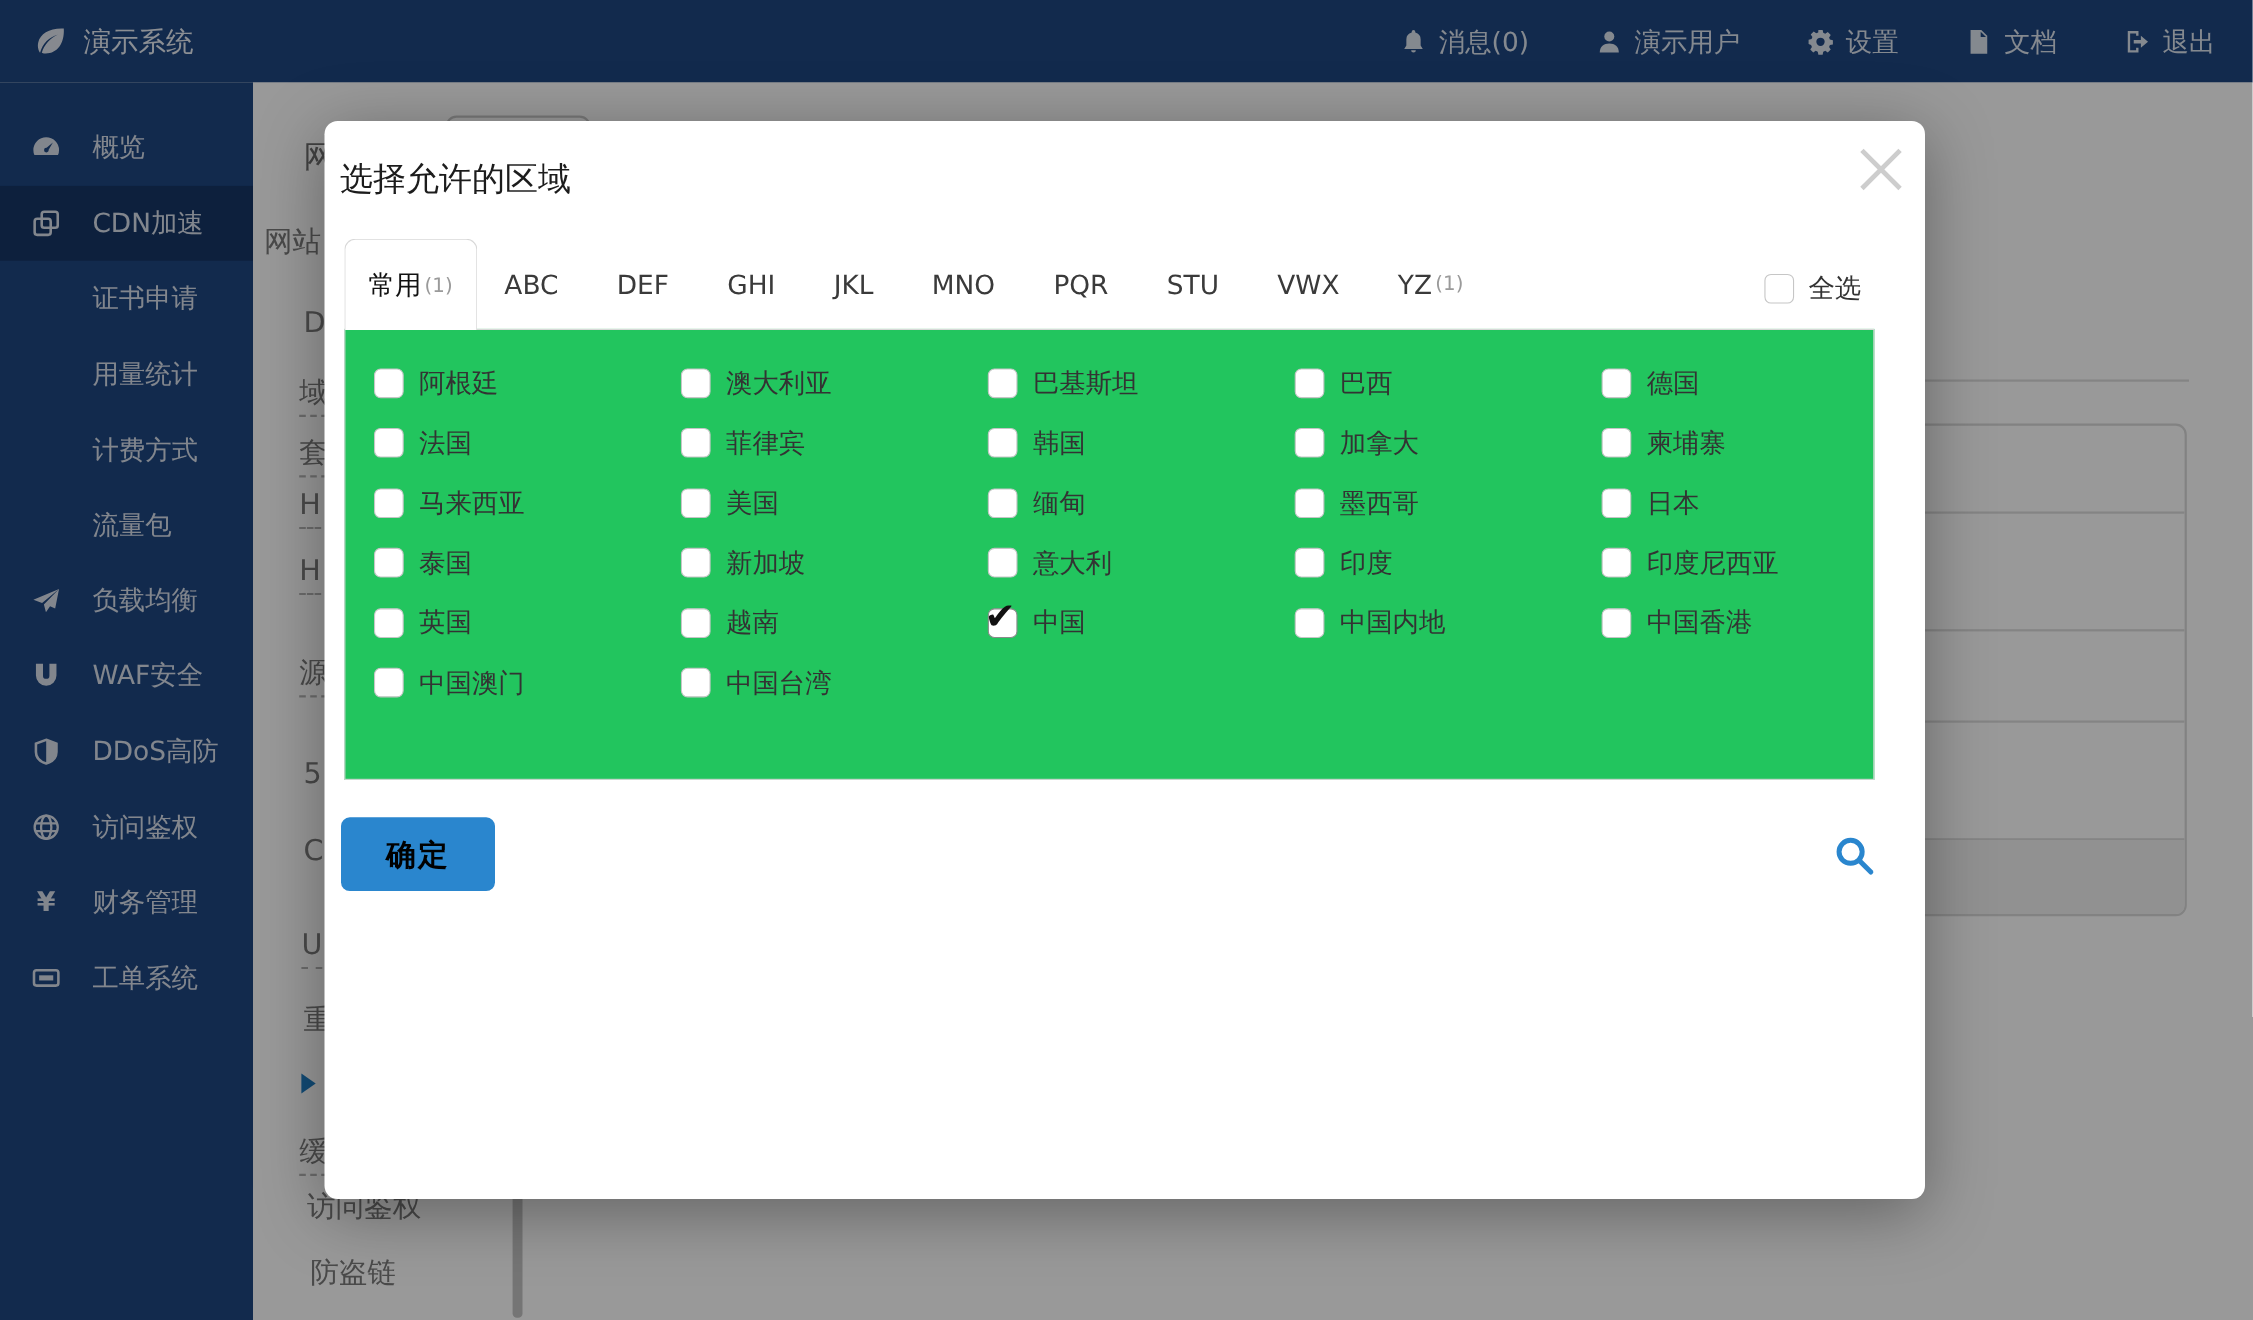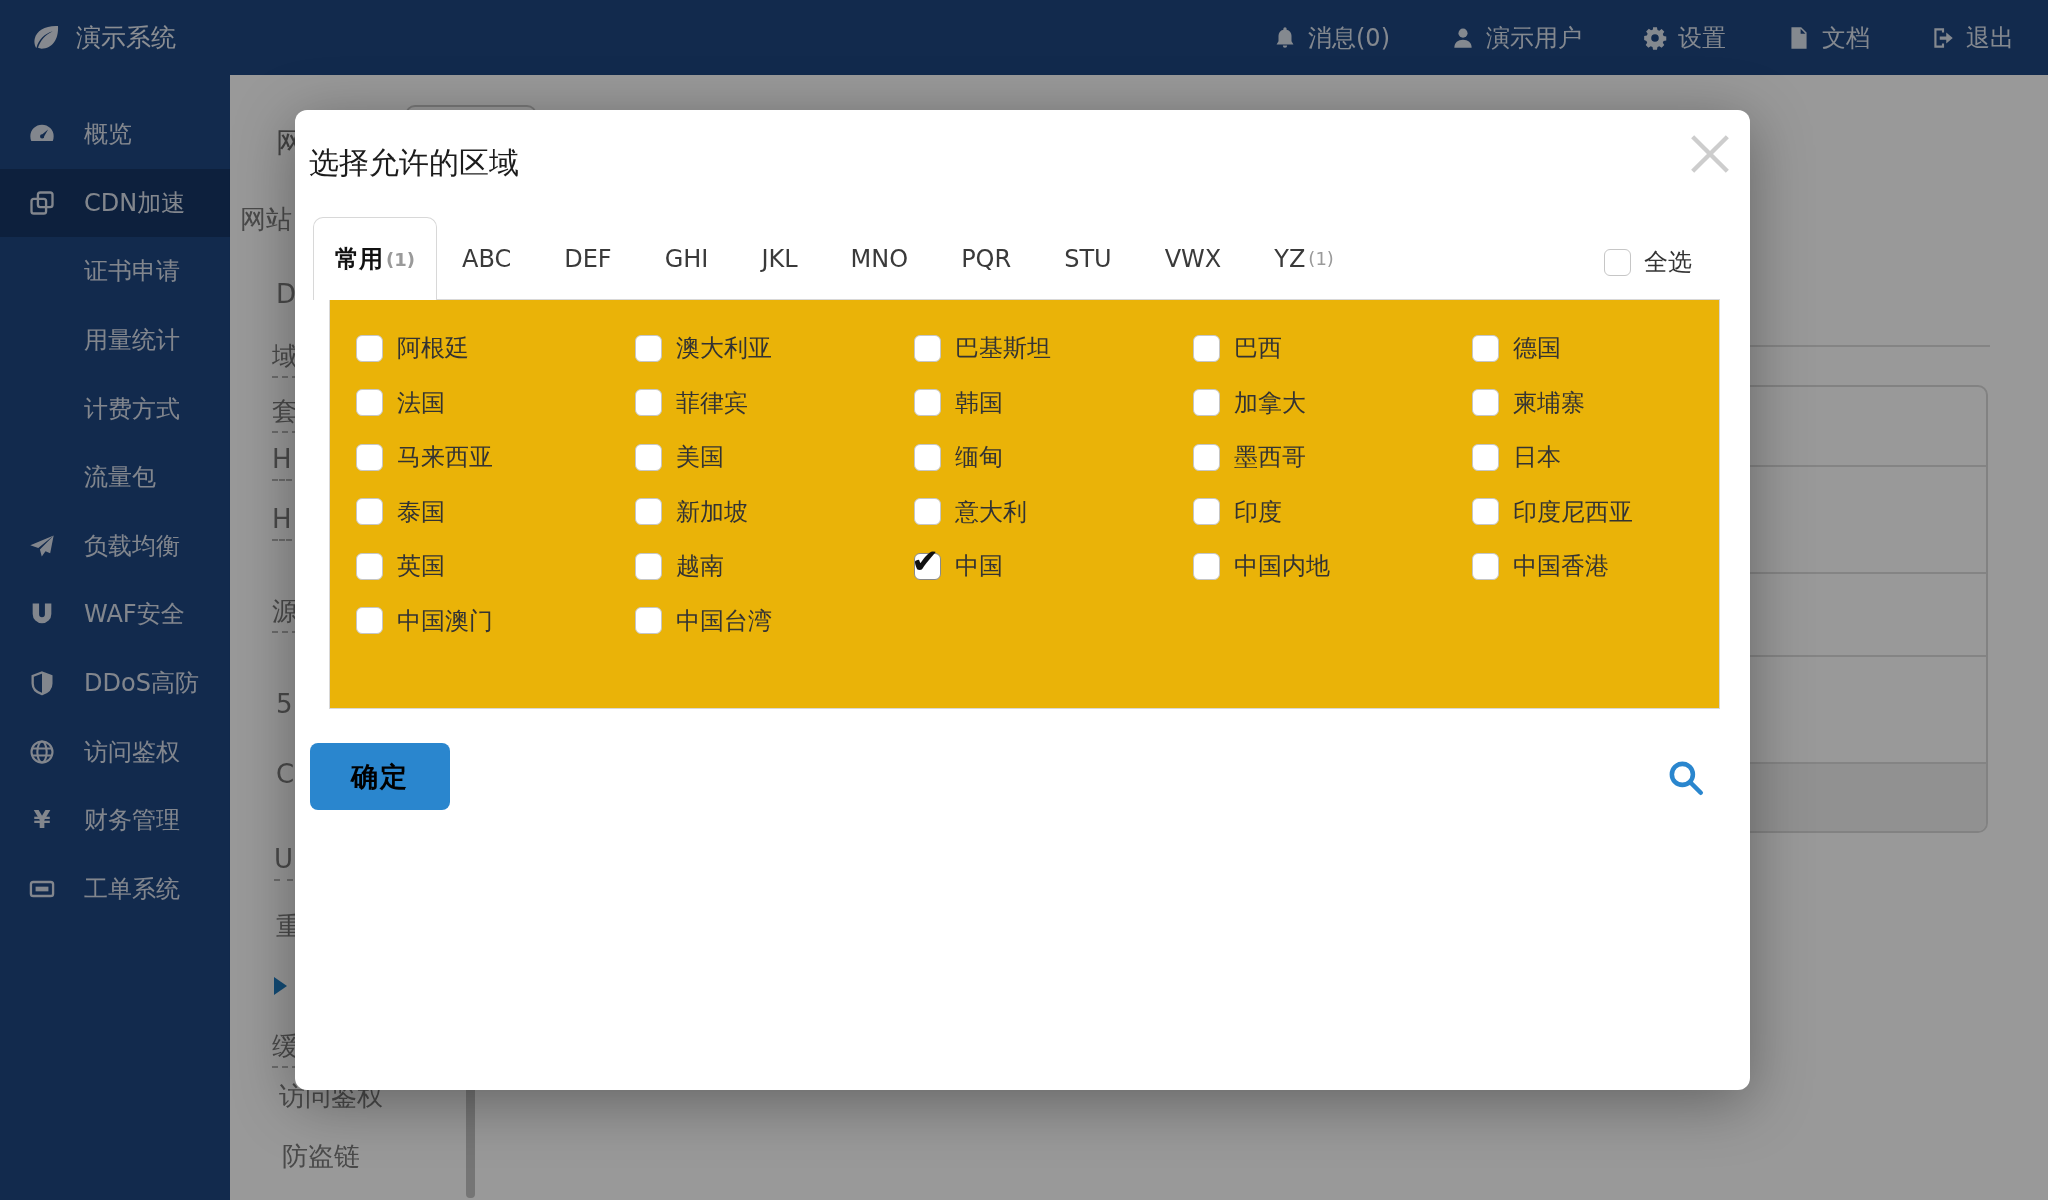--- a/index.html
+++ b/index.html
@@ -50,24 +50,24 @@
   .overlay{position:absolute;inset:0;background:rgba(0,0,0,0.40);z-index:10;}
 
   
   .modal{position:absolute;left:295px;top:110px;width:1455px;height:980px;background:#fff;border-radius:12px;box-shadow:0 12px 60px rgba(0,0,0,0.35);z-index:20;}
   .modal-title{position:absolute;left:14px;top:33px;font-size:30px;color:#1c1c1c;font-weight:500;text-align:right;}
   .modal-close{position:absolute;right:14px;top:18px;width:52px;height:52px;color:#cdcdcd;cursor:pointer;}
   .modal-close svg{width:52px;height:52px;}
   .tabs{position:absolute;left:18px;top:107px;height:83px;display:flex;z-index:2;}
   .tab{display:flex;align-items:center;padding:0 25px;font-size:24px;color:#3a3a3a;cursor:pointer;white-space:nowrap;}
   .tab .badge{font-size:18px;color:#9a9a9a;margin-left:3px;}
-  .tab.active{border:1.5px solid #d8d8d8;border-bottom:none;border-radius:10px 10px 0 0;background:#fff;font-weight:bold;color:#111;padding:11px 21px;text-align:right;}
+  .tab.active{border:1.5px solid #d8d8d8;border-bottom:none;border-radius:10px 10px 0 0;background:#fff;font-weight:normal;color:#111;padding:11px 21px;text-align:right;}
   .select-all{position:absolute;right:58px;top:136px;display:flex;align-items:center;gap:13px;font-size:24px;color:#333;cursor:pointer;}
   .cb{width:27px;height:27px;border:1.5px solid #c6c6c6;border-radius:6px;background:#fff;flex:none;position:relative;box-sizing:border-box;}
-  .panel{position:absolute;left:34px;top:189px;width:1391px;height:410px;border:1.5px solid #d8d8d8;background:#eab308;box-sizing:border-box;}
+  .panel{position:absolute;left:18px;top:189px;width:1391px;height:410px;border:1.5px solid #d8d8d8;background:#22c55e;box-sizing:border-box;}
   .regions{position:absolute;left:26px;top:21px;display:grid;grid-template-columns:repeat(5,279px);grid-auto-rows:54.5px;align-items:center;}
   .region{display:flex;align-items:center;gap:14px;font-size:24px;color:#333;cursor:pointer;}
   .region .mark{display:none;position:absolute;left:-4px;top:-11px;font-size:34px;font-weight:bold;color:#111;line-height:1.1;}
   .region.checked .mark{display:block;}
   .region.checked .cb{border-color:#8a8a8a;}
   .btn-confirm{position:absolute;left:15px;top:633px;width:140px;height:67px;background:#2a86ce;border:none;border-radius:8px;color:#000000;font-size:27px;font-weight:bold;display:flex;align-items:center;justify-content:center;letter-spacing:2px;cursor:pointer;font-family:inherit;}
   .modal-search{position:absolute;right:44px;top:646px;width:42px;height:42px;color:#2a86ce;cursor:pointer;}
   .modal-search svg{width:42px;height:42px;}
 </style>
 </head>

